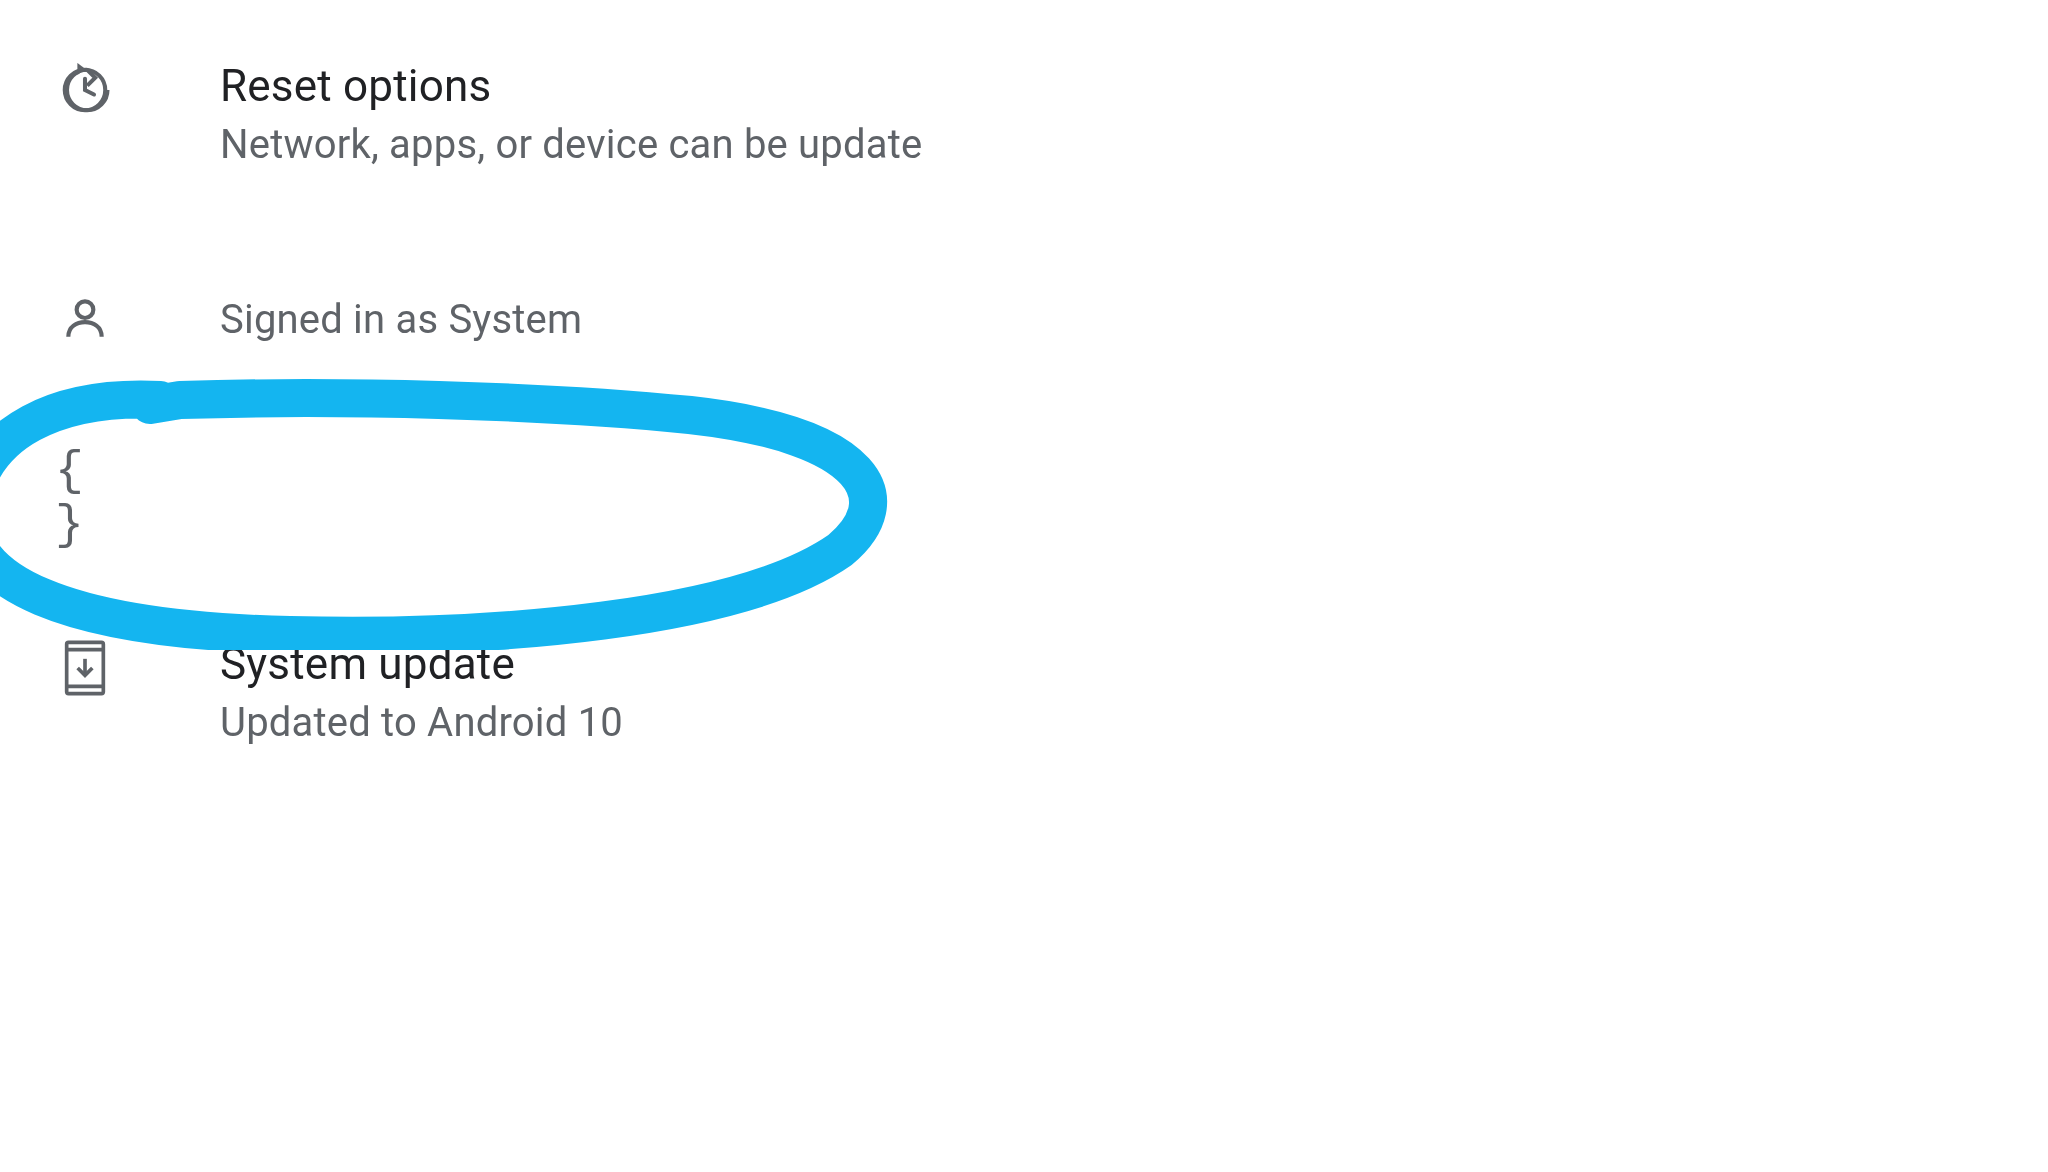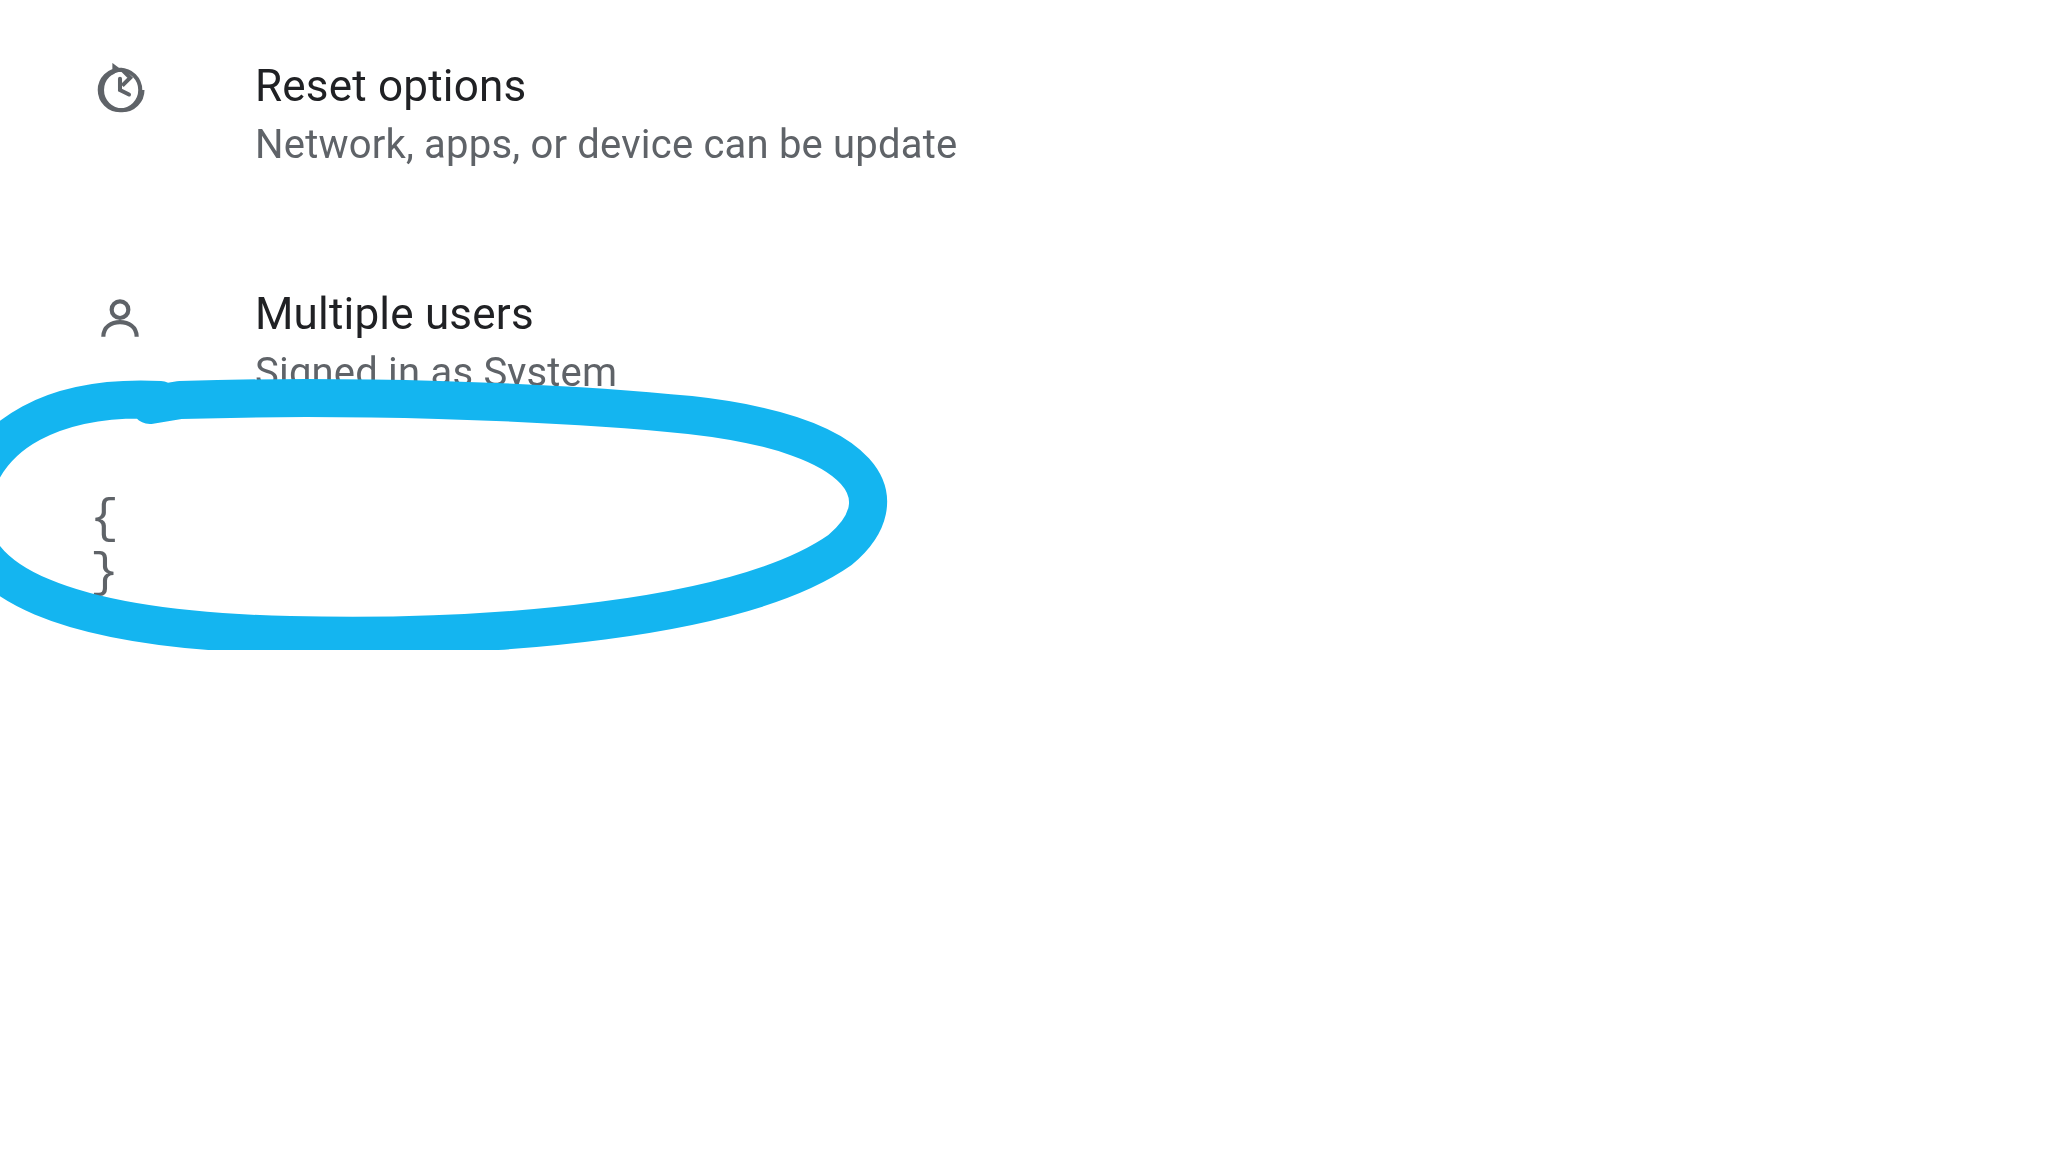--- a/index.html
+++ b/index.html
@@ -11,21 +11,20 @@
       width: 2048px;
       height: 1172px;
       background: #ffffff;
       font-family: 'Roboto', 'Helvetica Neue', Arial, sans-serif;
       position: relative;
       overflow: hidden;
     }
     .settings-list {
       padding-top: 60px;
       padding-left: 55px;
-      margin-left: 35px;
     }
     .setting-item {
       display: flex;
       align-items: flex-start;
       margin-bottom: 120px;
       cursor: pointer;
     }
     .setting-item.single-line {
       align-items: center;
       margin-bottom: 110px;
@@ -105,31 +104,45 @@
   </div>
 
   <div class="setting-item">
     <div class="icon-container">
       <svg width="50" height="50" viewBox="0 0 24 24" fill="none" stroke="#5f6368" stroke-width="2">
         <circle cx="12" cy="8" r="4"></circle>
         <path d="M4 21 C4 16 8 14 12 14 C16 14 20 16 20 21"></path>
       </svg>
     </div>
     <div class="text-container">
-      <span class="title">Multiple users</span>
       <span class="subtitle">Signed in as System</span>
     </div>
   </div>
 
   <div class="setting-item single-line">
     <div class="icon-container">
       <span class="braces-icon">{ }</span>
     </div>
   </div>
 
+  <div class="setting-item">
+    <div class="icon-container">
+      <svg width="44" height="60" viewBox="0 0 24 32" fill="none" stroke="#5f6368" stroke-width="2">
+        <rect x="2" y="2" width="20" height="28" rx="1"></rect>
+        <line x1="2" y1="6" x2="22" y2="6"></line>
+        <line x1="2" y1="26" x2="22" y2="26"></line>
+        <line x1="12" y1="11" x2="12" y2="20"></line>
+        <polyline points="8,16 12,20 16,16"></polyline>
+      </svg>
+    </div>
+    <div class="text-container">
+      <span class="title">System update</span>
+      <span class="subtitle">Updated to Android 10</span>
+    </div>
+  </div>
 
 </div>
 
 <svg class="annotation-circle" viewBox="0 0 970 280">
   <path d="M 220 30 
            C 120 25, 40 60, 30 140
            C 25 210, 120 260, 350 265
            C 550 270, 800 250, 900 180
            C 960 130, 930 65, 750 45
            C 600 30, 400 25, 240 30

